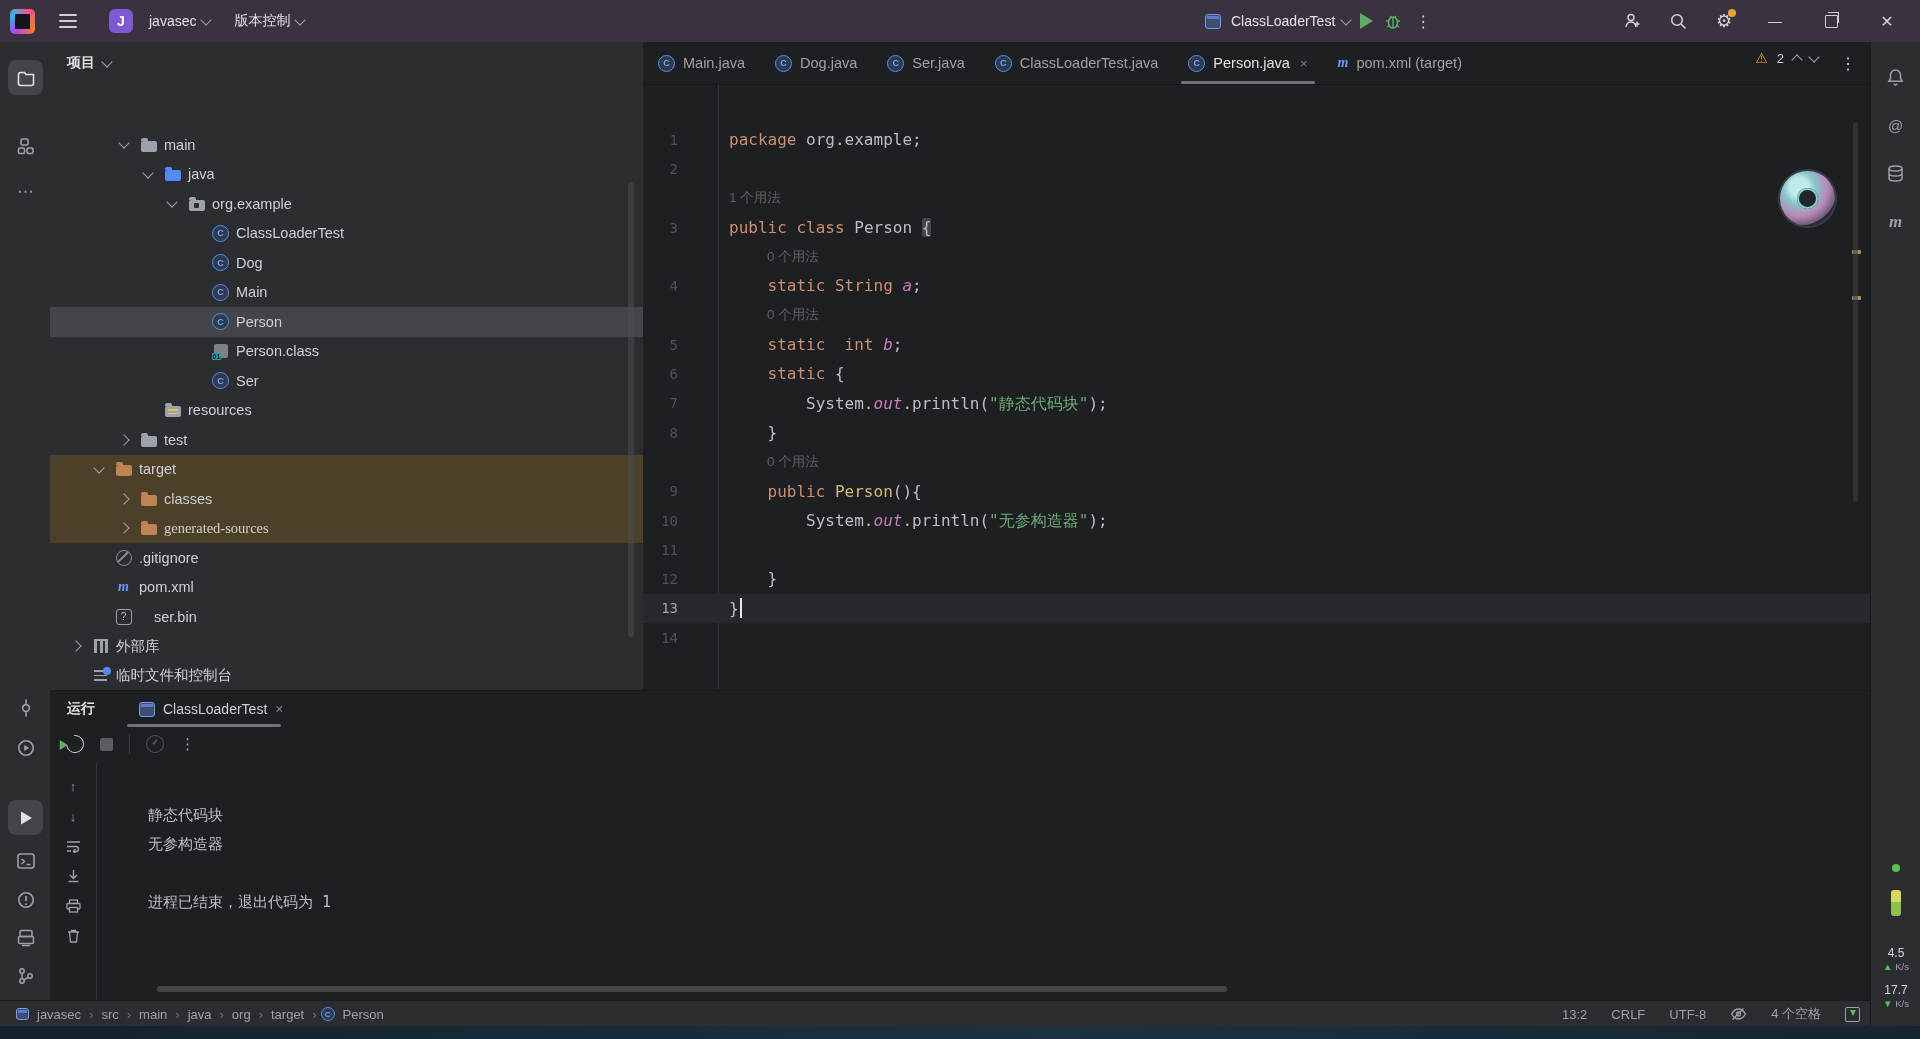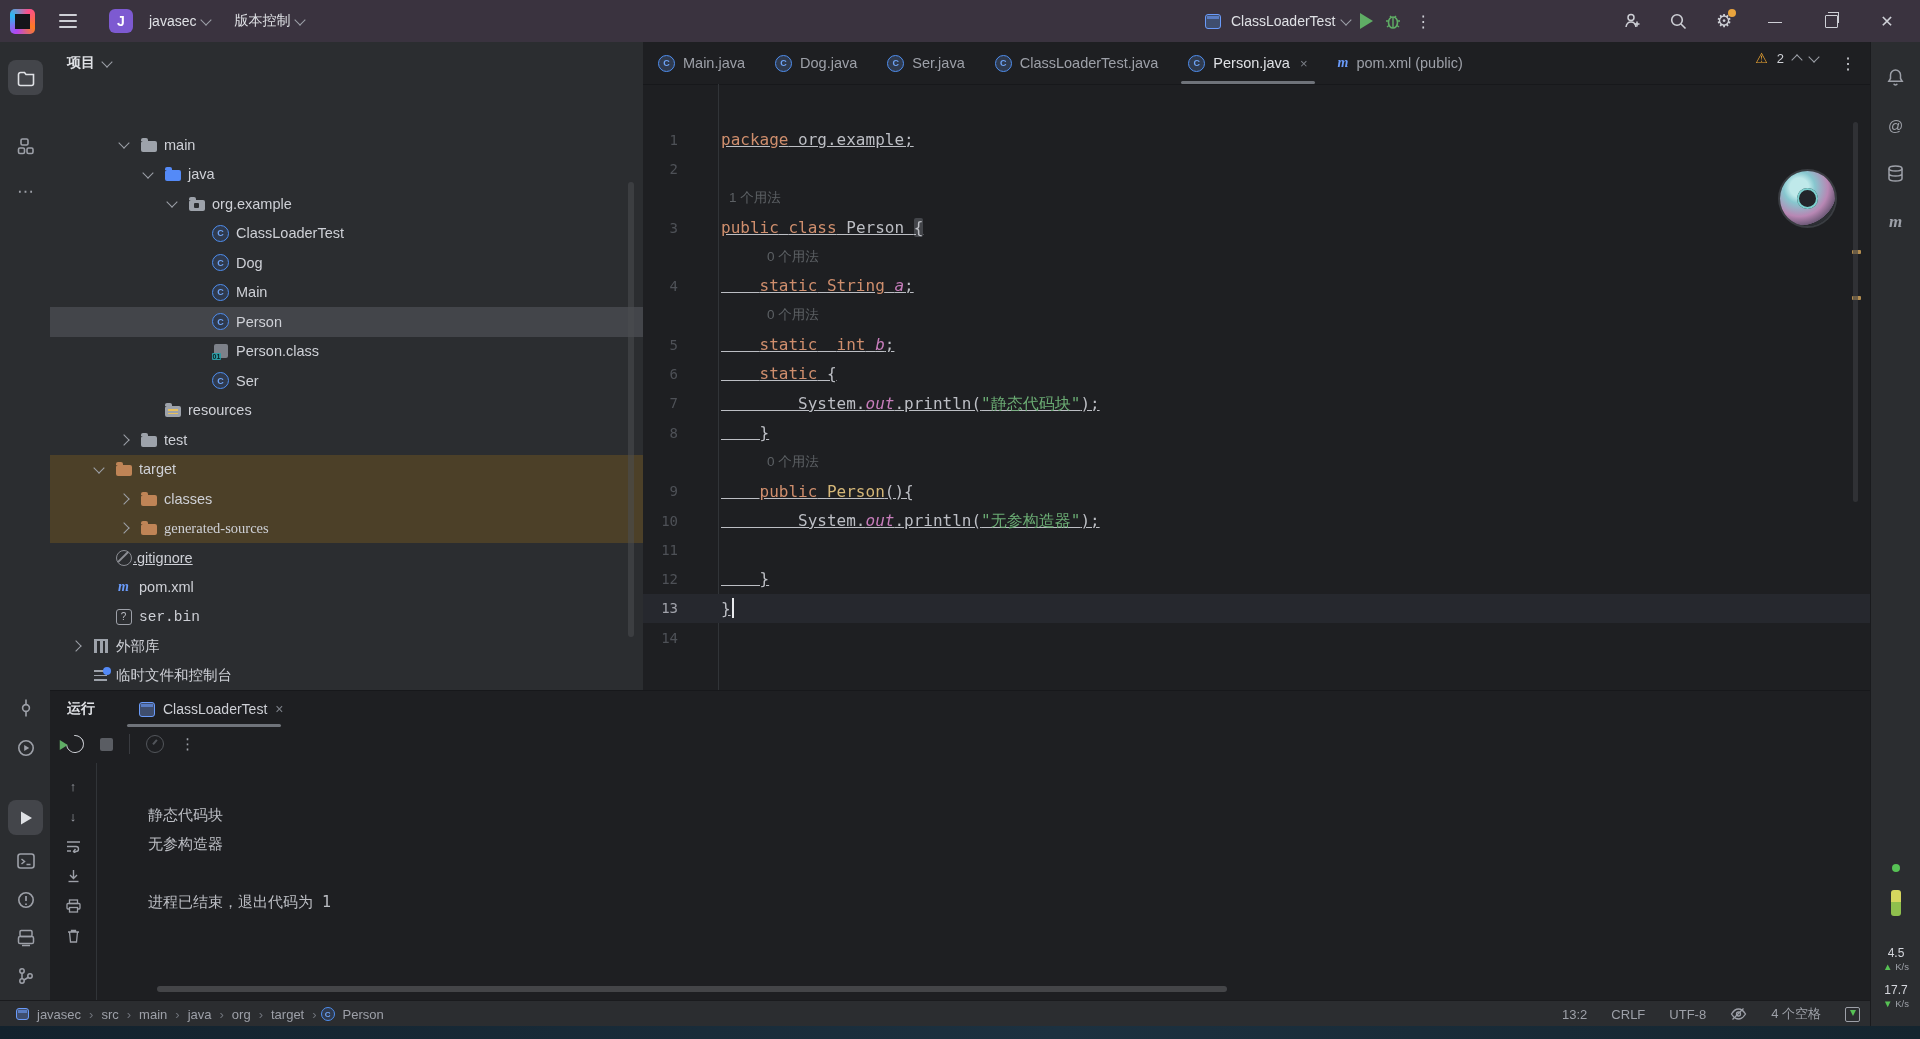--- a/index.html
+++ b/index.html
@@ -78,21 +78,21 @@
   .tab.active{color:#dfe1e5;}
   .tab.active::after{content:"";position:absolute;left:8px;right:8px;bottom:0;height:3px;background:#6f737a;border-radius:2px;}
   .tab .close{color:#7d8189;font-size:13px;margin-left:2px;}
   .tabmore{position:absolute;right:14px;color:#ced0d6;font-size:16px;cursor:pointer;}
   .code{position:absolute;top:63px;left:0;right:0;bottom:0;padding-top:20px;}
   .gutterline{position:absolute;left:75px;top:42px;bottom:0;width:1px;background:#313438;}
   .crow{display:flex;height:29.3px;align-items:center;position:relative;}
   .crow.cur{background:#26282e;}
   .gnum{width:35px;padding-right:40px;text-align:right;color:#4e5157;font:14px "DejaVu Sans Mono",monospace;flex:none;}
   .crow.cur .gnum{color:#a1a3ab;}
-  .ccode{white-space:pre;font:16px/29.3px "DejaVu Sans Mono",monospace;color:#bcbec4;margin-left:3px;text-decoration:underline;}
+  .ccode{white-space:pre;font:16px/29.3px "DejaVu Sans Mono",monospace;color:#bcbec4;margin-left:11px;}
   .inlaytxt{color:#5c6064;font-size:13.5px;font-family:"Liberation Sans",sans-serif;margin-left:11px;}
   .ind4{padding-left:38px;}
   .tk-kw{color:#cf8e6d;} .tk-cls{color:#cf8e6d;} .tk-str{color:#6aab73;}
   .tk-field{color:#c77dbb;font-style:italic;} .tk-ctor{color:#d5b778;}
   .tk-pl{color:#bcbec4;} .tk-brh{background:#43454a;border-radius:2px;}
   .caret{width:2px;height:20px;background:#e8e9ec;display:inline-block;margin-left:1px;}
   .inspect{position:absolute;right:52px;top:8px;display:flex;align-items:center;gap:9px;color:#ced0d6;font-size:13px;}
   .warnglyph{color:#f0a732;font-size:14px;}
   .ringlogo{position:absolute;right:35px;top:129px;width:55px;height:55px;border-radius:50%;
             background:radial-gradient(circle at 35% 30%,#bfe9ea 0 18%,#87c7cf 30%,#b887b4 55%,#6e5a78 72%,#2c2e33 73%);
@@ -380,33 +380,33 @@
           <span class="tchev chev right" style="left:70px;"></span>
           <span class="ticon" style="left:90px;" data-icon="folder-orange">
             <span class="fold"></span>
           </span>
           <span class="tlabel" style="left:114px;">generated-sources</span>
         </div>
       <div class="trow" style="top:413px;">
           <span class="ticon" style="left:65px;">
             <span class="gitig"></span>
           </span>
-          <span class="tlabel" style="left:83px;text-decoration:underline;">.gitignore</span>
+          <span class="tlabel" style="left:89px;">.gitignore</span>
         </div>
       <div class="trow" style="top:442.5px;">
           <span class="ticon" style="left:65px;">
             <span class="mvn">m</span>
           </span>
           <span class="tlabel" style="left:89px;">pom.xml</span>
         </div>
       <div class="trow" style="top:472px;">
           <span class="ticon" style="left:65px;">
             <span class="qicon">?</span>
           </span>
-          <span class="tlabel" style="left:89px;font-family:Liberation Mono, monospace;">ser.bin</span>
+          <span class="tlabel" style="left:104px;">ser.bin</span>
         </div>
       <div class="trow" style="top:501.5px;">
           <span class="tchev chev right" style="left:22px;"></span>
           <span class="ticon" style="left:42px;">
             <span class="libicon"></span>
           </span>
           <span class="tlabel" style="left:66px;">外部库</span>
         </div>
       <div class="trow" style="top:531px;">
           <span class="ticon" style="left:42px;">
@@ -436,21 +436,21 @@
           <span class="cicon">C</span>
           <span>ClassLoaderTest.java</span>
         </div>
       <div class="tab active">
           <span class="cicon">C</span>
           <span>Person.java</span>
           <span class="close">×</span>
         </div>
       <div class="tab">
           <span class="mvn">m</span>
-          <span>pom.xml (public)</span>
+          <span>pom.xml (target)</span>
         </div>
       <div class="tabmore">⋮</div>
     </div>
 
     <div class="gutterline"></div>
 
     <div class="inspect">
       <span class="warnglyph">⚠</span>
       <span>2</span>
       <span class="chev" style="transform:rotate(-135deg);margin-top:4px;"></span>

